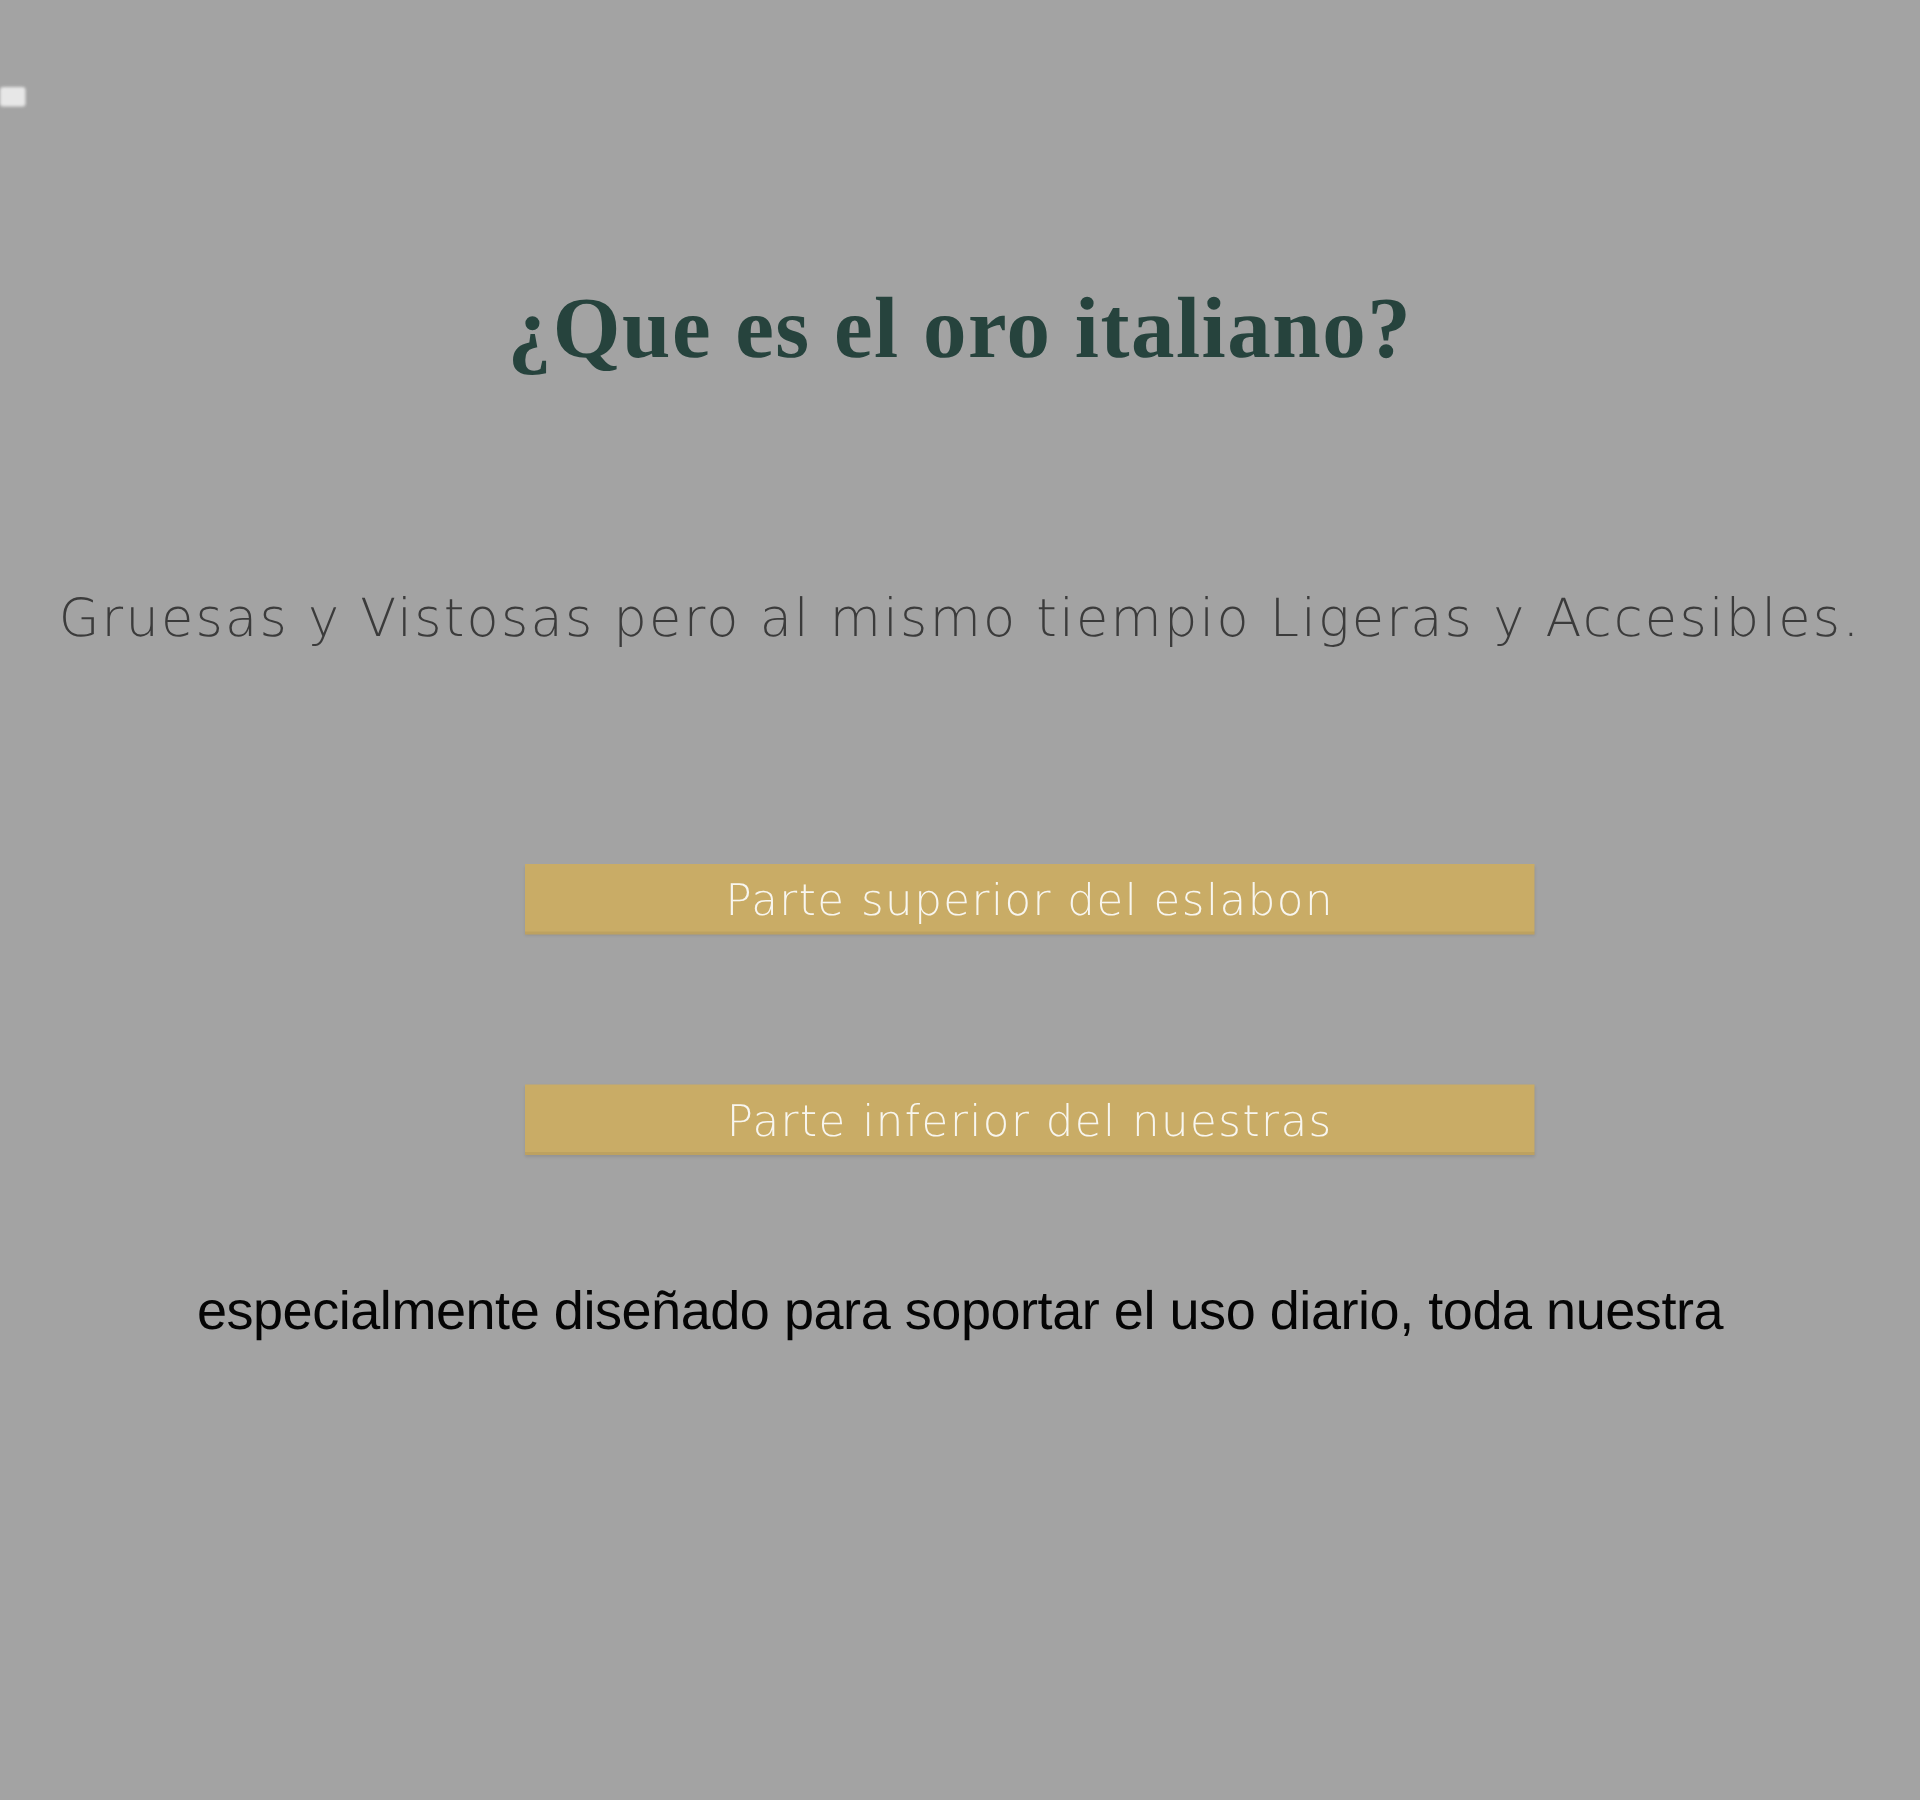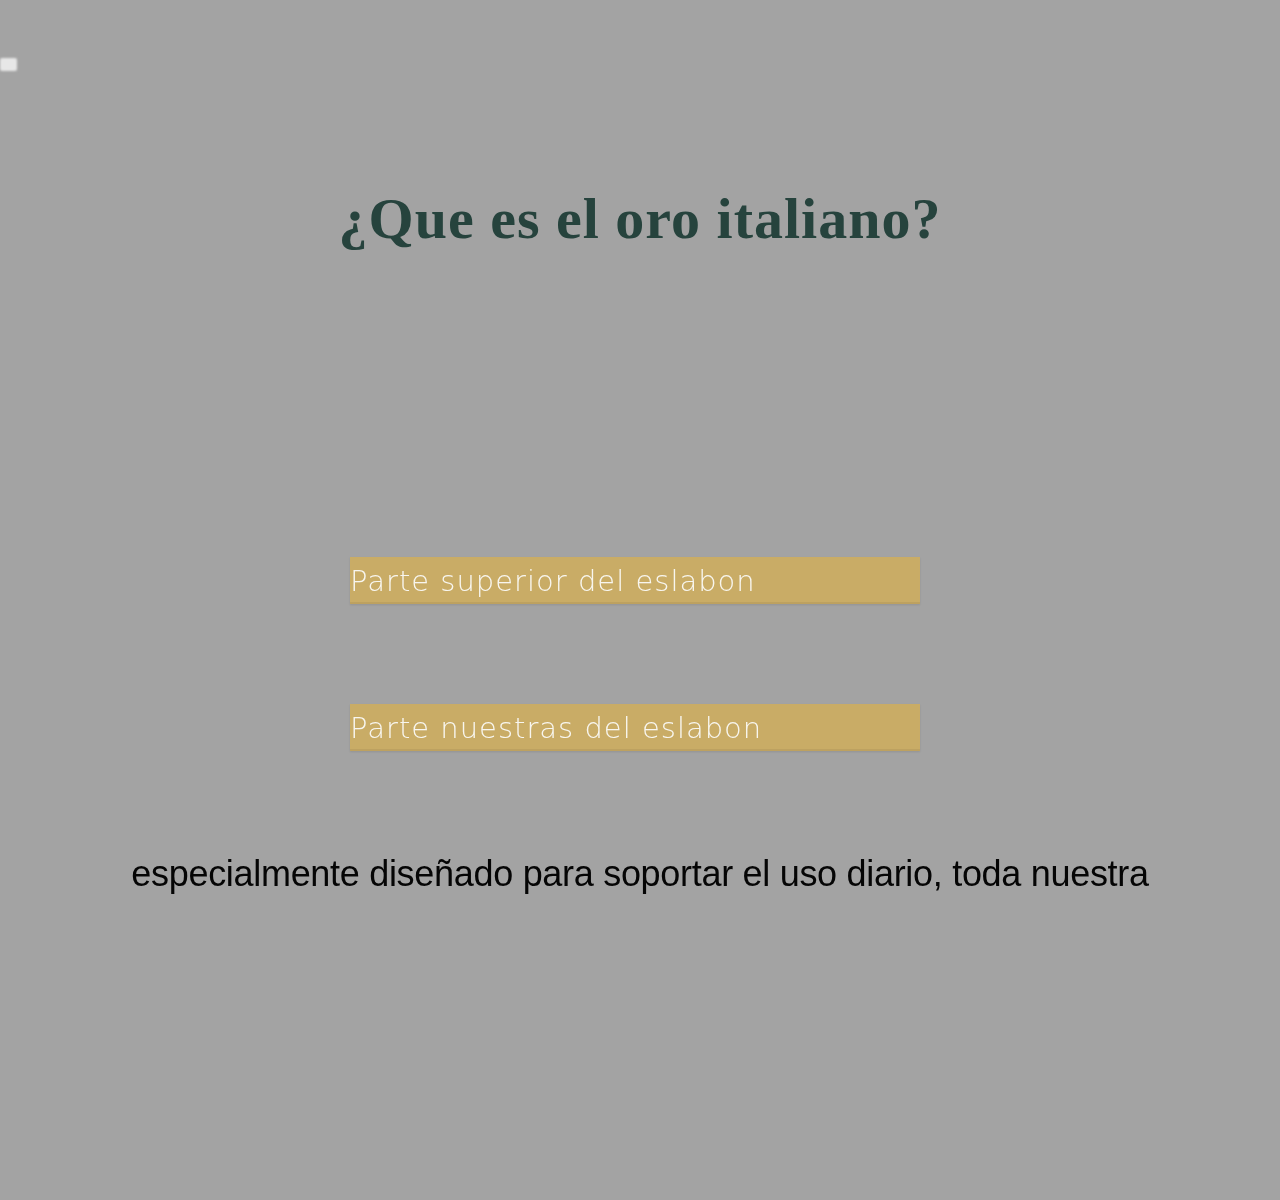--- a/index.html
+++ b/index.html
@@ -47,32 +47,33 @@
     font-size: 35px;
     letter-spacing: 1.5px;
     color: #3b3b3b;
     white-space: pre-wrap;
   }
   .intro-line-1 { top: 303px; }
   .intro-line-2 { top: 393px; }
   .gold-bar {
     position: absolute;
     left: 350px;
-    width: 570px;
+    width: 673px;
     height: 47px;
     background: #c9ac66;
     box-shadow: inset 0 -2px 0 rgba(0,0,0,0.06), 0 1px 2px rgba(0,0,0,0.10);
     display: flex;
     align-items: center;
-    justify-content: flex-start;
+    justify-content: center;
     font-family: "DejaVu Sans", "Liberation Sans", sans-serif;
     font-weight: 200;
     font-size: 29px;
     letter-spacing: 1px;
     color: #f8f6ef;
+    margin-top: 19px;
   }
   .gold-bar-top { top: 557px; }
   .gold-bar-bottom { top: 704px; }
   .hollow-label {
     position: absolute;
     left: 350px;
     width: 570px;
     top: 632px;
     text-align: center;
     font-family: "DejaVu Sans", "Liberation Sans", sans-serif;
@@ -98,27 +99,28 @@
 </head>
 <body>
 
 <div class="page">
 
   <div class="edge-smudge"></div>
 
   <h1 class="page-title">¿Que es el oro italiano?</h1>
 
 
+  <div class="intro-line intro-line-2">Gruesas y Vistosas pero al mismo tiempio Ligeras y Accesibles.</div>
 
   <div class="gold-bar gold-bar-top">
     <span>Parte superior del eslabon</span>
   </div>
 
 
   <div class="gold-bar gold-bar-bottom">
-    <span>Parte nuestras del eslabon</span>
+    <span>Parte inferior del nuestras</span>
   </div>
 
   <div class="note">
     <div>especialmente diseñado para soportar el uso diario, toda nuestra</div>
   </div>
 
 </div>
 
 </body></html>

